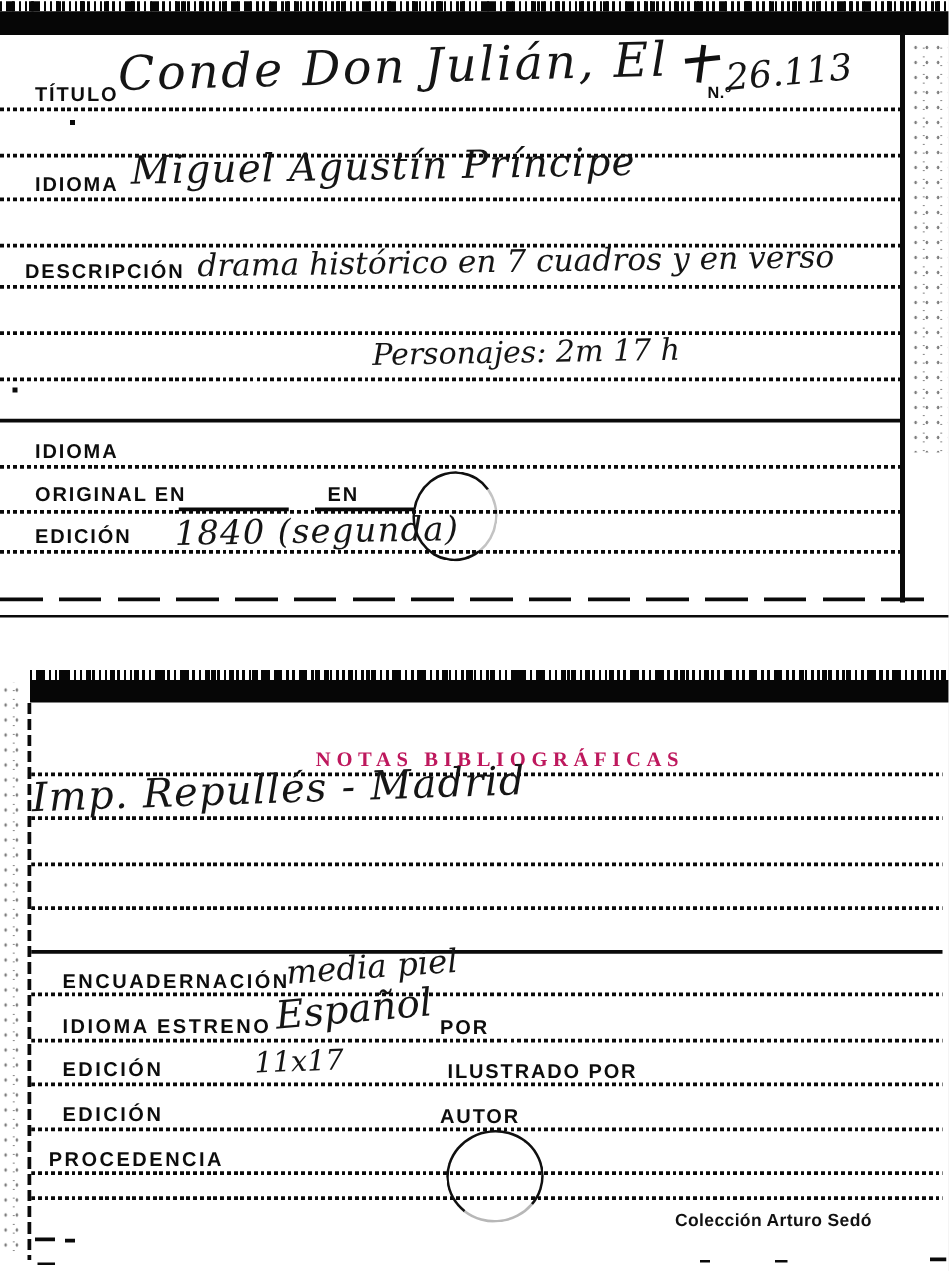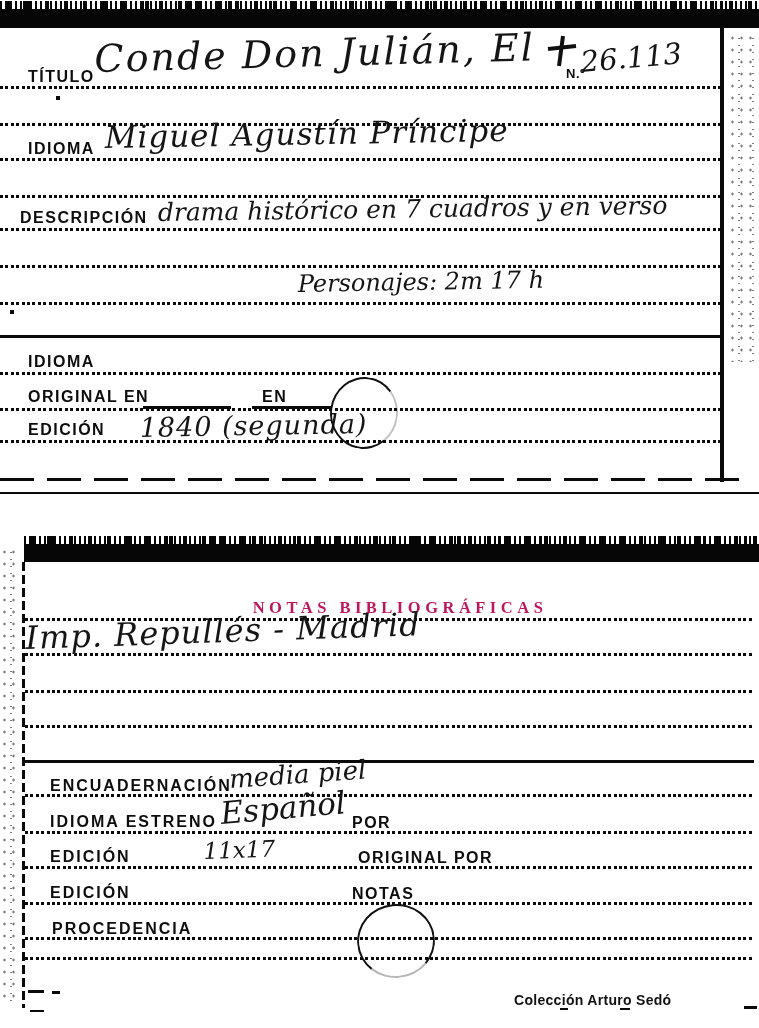--- a/index.html
+++ b/index.html
@@ -122,32 +122,32 @@
     <div class="dl" style="left:25px;top:957px;width:729px;"></div>
 
     <span class="hdr" style="left:100px;top:600px;width:600px;">NOTAS BIBLIOGRÁFICAS</span>
 
     <span class="hw" style="left:26px;top:622px;font-size:32px;letter-spacing:1px;transform:rotate(-2deg);">Imp. Repullés - Madrid</span>
 
     <span class="pl" style="left:50px;top:778px;letter-spacing:2px;">ENCUADERNACIÓN</span>
     <span class="pl" style="left:50px;top:814px;letter-spacing:2px;">IDIOMA ESTRENO</span>
     <span class="pl" style="left:352px;top:815px;">POR</span>
     <span class="pl" style="left:50px;top:849px;letter-spacing:2px;">EDICIÓN</span>
-    <span class="pl" style="left:358px;top:850px;">ORIGINAL POR</span>
+    <span class="pl" style="left:358px;top:850px;">ILUSTRADO POR</span>
     <span class="pl" style="left:50px;top:885px;letter-spacing:2px;">EDICIÓN</span>
-    <span class="pl" style="left:352px;top:886px;">NOTAS</span>
-    <span class="pl" style="left:52px;top:921px;letter-spacing:2px;">PROCEDENCIA</span>
+    <span class="pl" style="left:352px;top:886px;">AUTOR</span>
+    <span class="pl" style="left:39px;top:921px;letter-spacing:2px;">PROCEDENCIA</span>
 
     <span class="hw" style="left:230px;top:766px;font-size:26px;transform:rotate(-4deg);">media piel</span>
     <span class="hw" style="left:222px;top:798px;font-size:31px;transform:rotate(-5deg);">Español</span>
     <span class="hw" style="left:204px;top:840px;font-size:23px;transform:rotate(-2deg);">11x17</span>
 
     <div class="stamp" style="left:357px;top:904px;width:74px;height:70px;transform:rotate(-6deg);border-bottom-color:rgba(16,16,16,.3);"></div>
 
-    <span class="footer-credit" style="left:514px;top:969px;margin-top:24px;">Colección Arturo Sedó</span>
+    <span class="footer-credit" style="left:540px;top:969px;">Colección Arturo Sedó</span>
 
     <div class="tick" style="left:28px;top:990px;width:16px;height:3px;"></div>
     <div class="tick" style="left:52px;top:991px;width:8px;height:3px;"></div>
     <div class="tick" style="left:30px;top:1010px;width:14px;height:2px;"></div>
     <div class="tick" style="left:560px;top:1008px;width:8px;height:2px;"></div>
     <div class="tick" style="left:620px;top:1008px;width:10px;height:2px;"></div>
     <div class="tick" style="left:744px;top:1006px;width:13px;height:3px;"></div>
   </div>
 
 </div>

